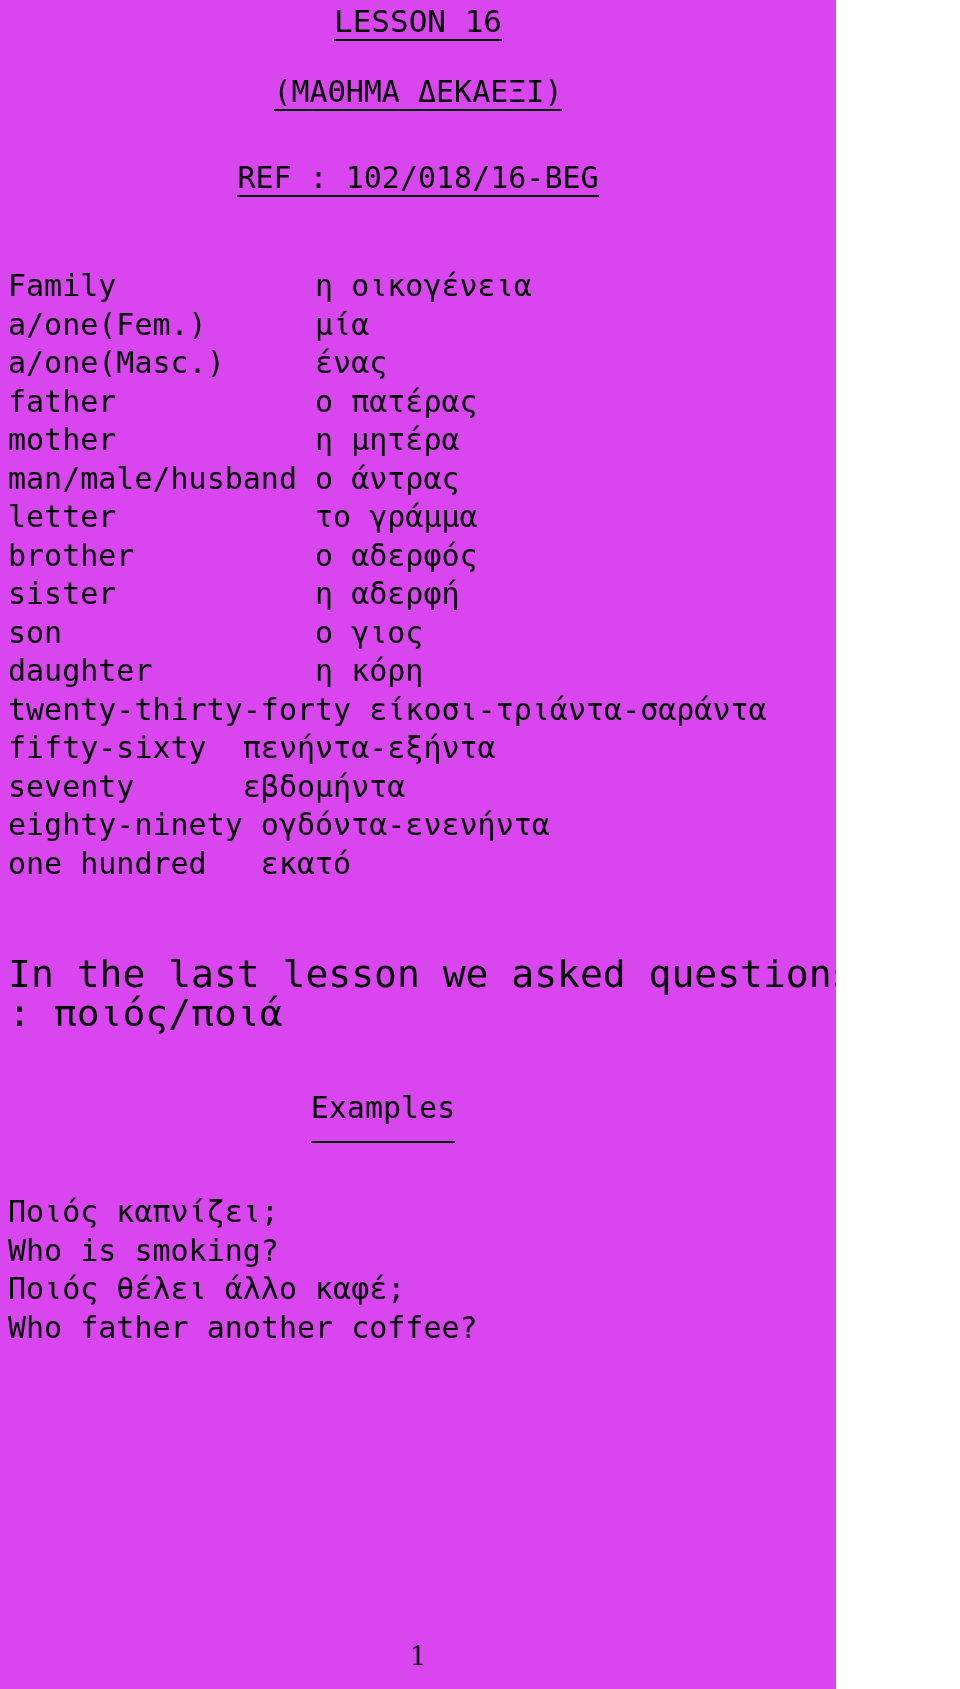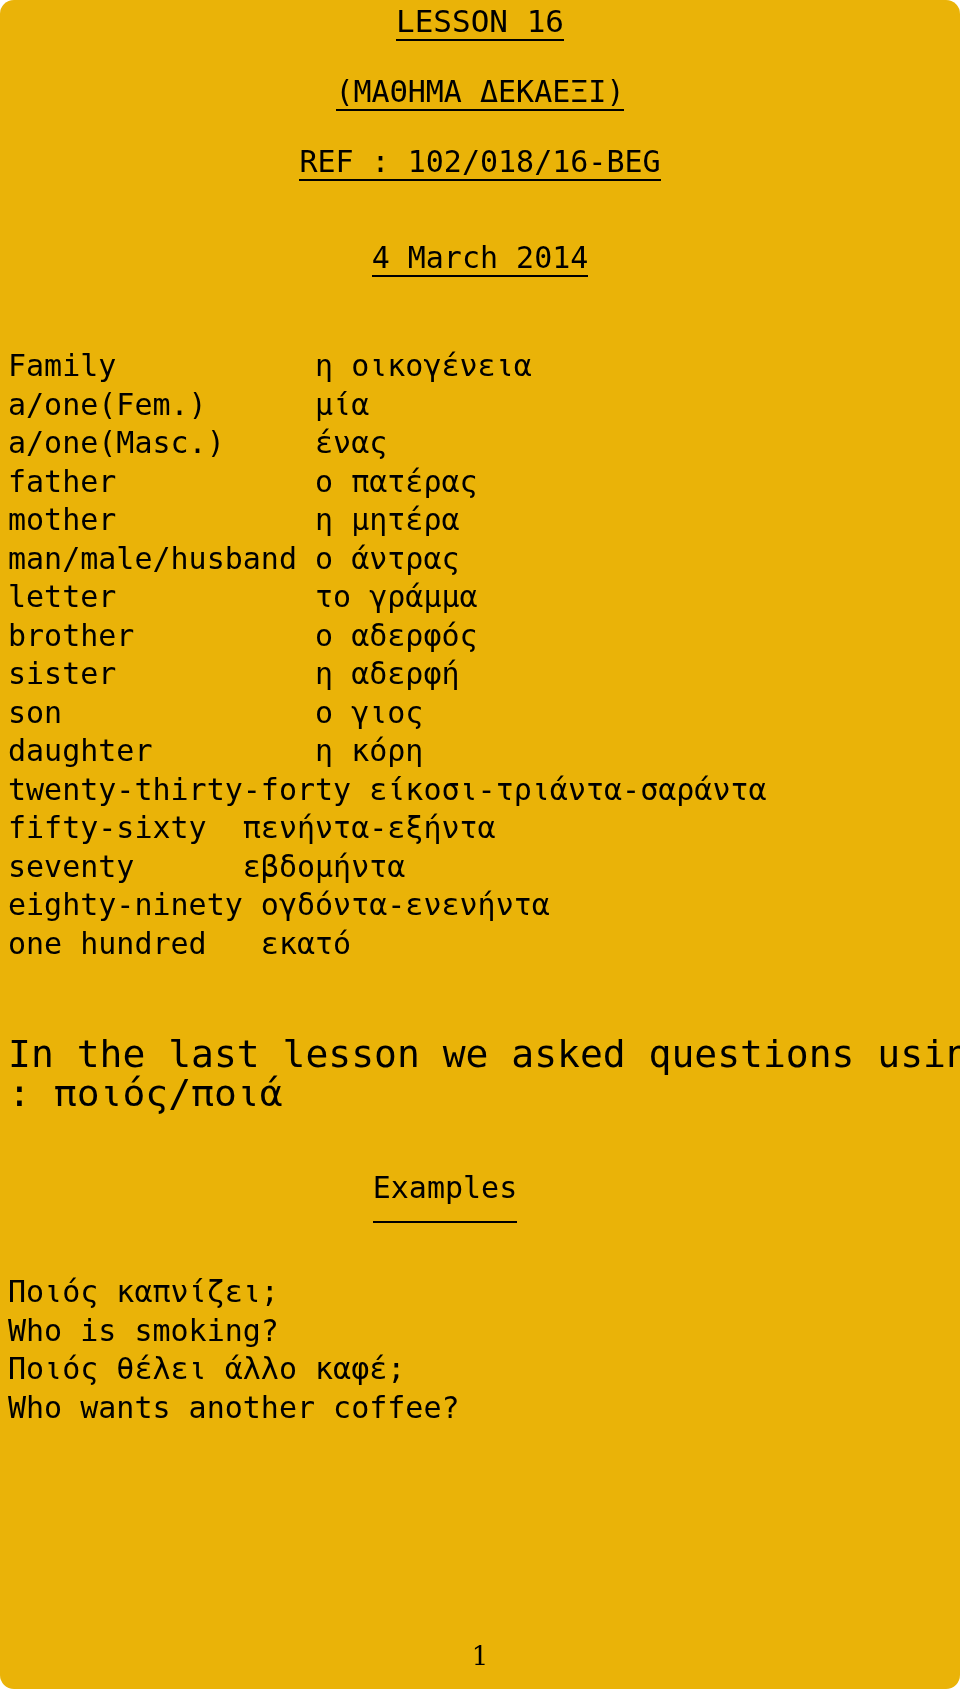--- a/index.html
+++ b/index.html
@@ -2,45 +2,44 @@
 <html><head>
 <meta charset="utf-8">
 <style>
   html, body {
     margin: 0;
     padding: 0;
     background: #ffffff;
   }
   .page {
     position: relative;
-    width: 960px;
+    width: 836px;
     height: 1689px;
-    background: #eab308;
+    background: #d946ef;
     color: #000000;
     font-family: "DejaVu Sans Mono", "Liberation Mono", monospace;
     overflow: hidden;
-    border-radius: 14px;
   }
 
   
   .head-block {
     text-align: center;
   }
   .head-line {
     display: inline-block;
     font-size: 31px;
     letter-spacing: 0px;
     line-height: 1.0;
     border-bottom: 2px solid #000;
     padding-bottom: 2px;
     white-space: pre;
   }
   .h-lesson { margin-top: 6px; }
   .h-greek  { margin-top: 36px; font-size: 30px; }
-  .h-ref    { margin-top: 36px; font-size: 30px; text-align: right; }
+  .h-ref    { margin-top: 52px; font-size: 30px; text-align: right; }
   .h-date   { margin-top: 62px; font-size: 30px; }
 
   
   .mono-block {
     font-size: 30px;
     line-height: 38.5px;
     white-space: pre;
     margin-left: 8px;
   }
   .vocab { margin-top: 70px; }
@@ -90,23 +89,20 @@
   </div>
 
   <div class="head-block">
     <div class="head-line h-greek">(ΜΑΘΗΜΑ ΔΕΚΑΕΞΙ)</div>
   </div>
 
   <div class="head-block">
     <div class="head-line h-ref">REF : 102/018/16-BEG</div>
   </div>
 
-  <div class="head-block">
-    <div class="head-line h-date">4 March 2014</div>
-  </div>
 
   <div class="mono-block vocab">Family           η οικογένεια
 a/one(Fem.)      μία
 a/one(Masc.)     ένας
 father           ο πατέρας
 mother           η μητέρα
 man/male/husband ο άντρας
 letter           το γράμμα
 brother          ο αδερφός
 sister           η αδερφή
@@ -121,17 +117,17 @@
   <div class="para">In the last lesson we asked questions using
 : ποιός/ποιά</div>
 
   <div class="examples-head">
     <span>Examples</span>
   </div>
 
   <div class="mono-block examples-block">Ποιός καπνίζει;
 Who is smoking?
 Ποιός θέλει άλλο καφέ;
-Who wants another coffee?</div>
+Who father another coffee?</div>
 
   <div class="page-number">1</div>
 
 </div>
 
 </body></html>

